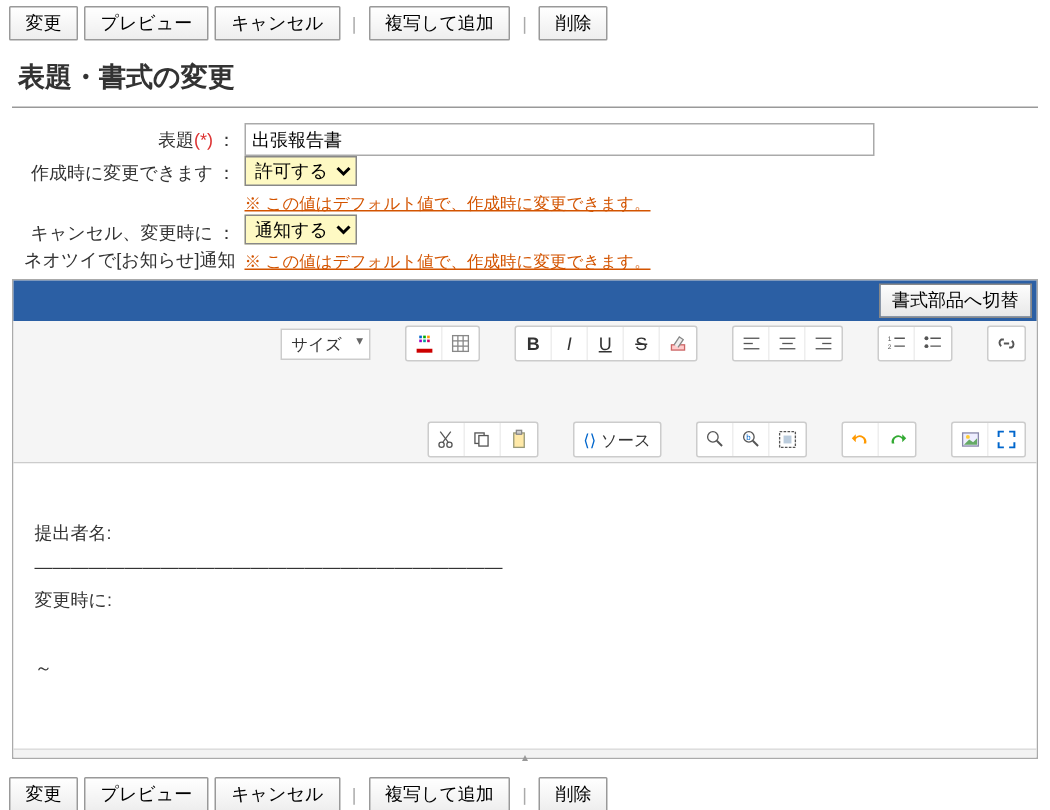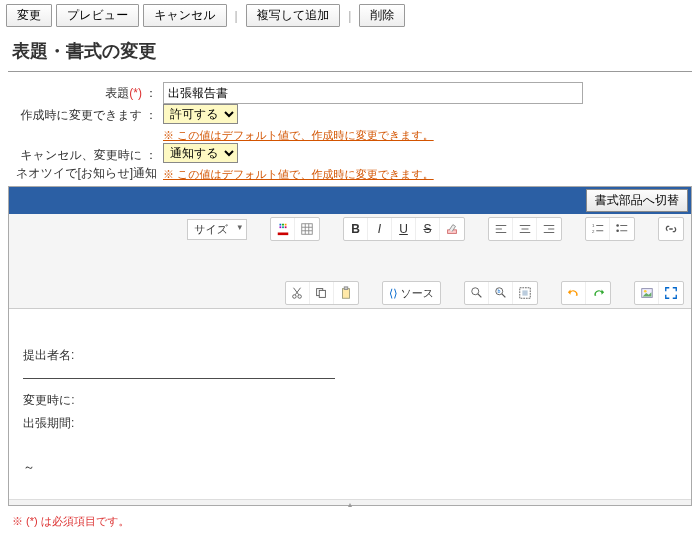--- a/index.html
+++ b/index.html
@@ -268,29 +268,27 @@
             </svg>
           </div>
       </div>
     </div>
 
     <div class="editor-body">
       <p>&nbsp;</p>
       <p>提出者名:</p>
       <p>——————————————————————————</p>
       <p>変更時に:</p>
-      <p>出張期間:</p>
       <p>&nbsp;</p>
       <p>～</p>
 
     </div>
     <div class="resize-handle">▴</div>
   </div>
 
-  <div class="required-note">※ (*) は必須項目です。</div>
 </div>
 
 <div class="toolbar">
   <button class="btn">変更</button>
   <button class="btn">プレビュー</button>
   <button class="btn">キャンセル</button>
   <span class="sep">|</span>
   <button class="btn">複写して追加</button>
   <span class="sep">|</span>
   <button class="btn">削除</button>

